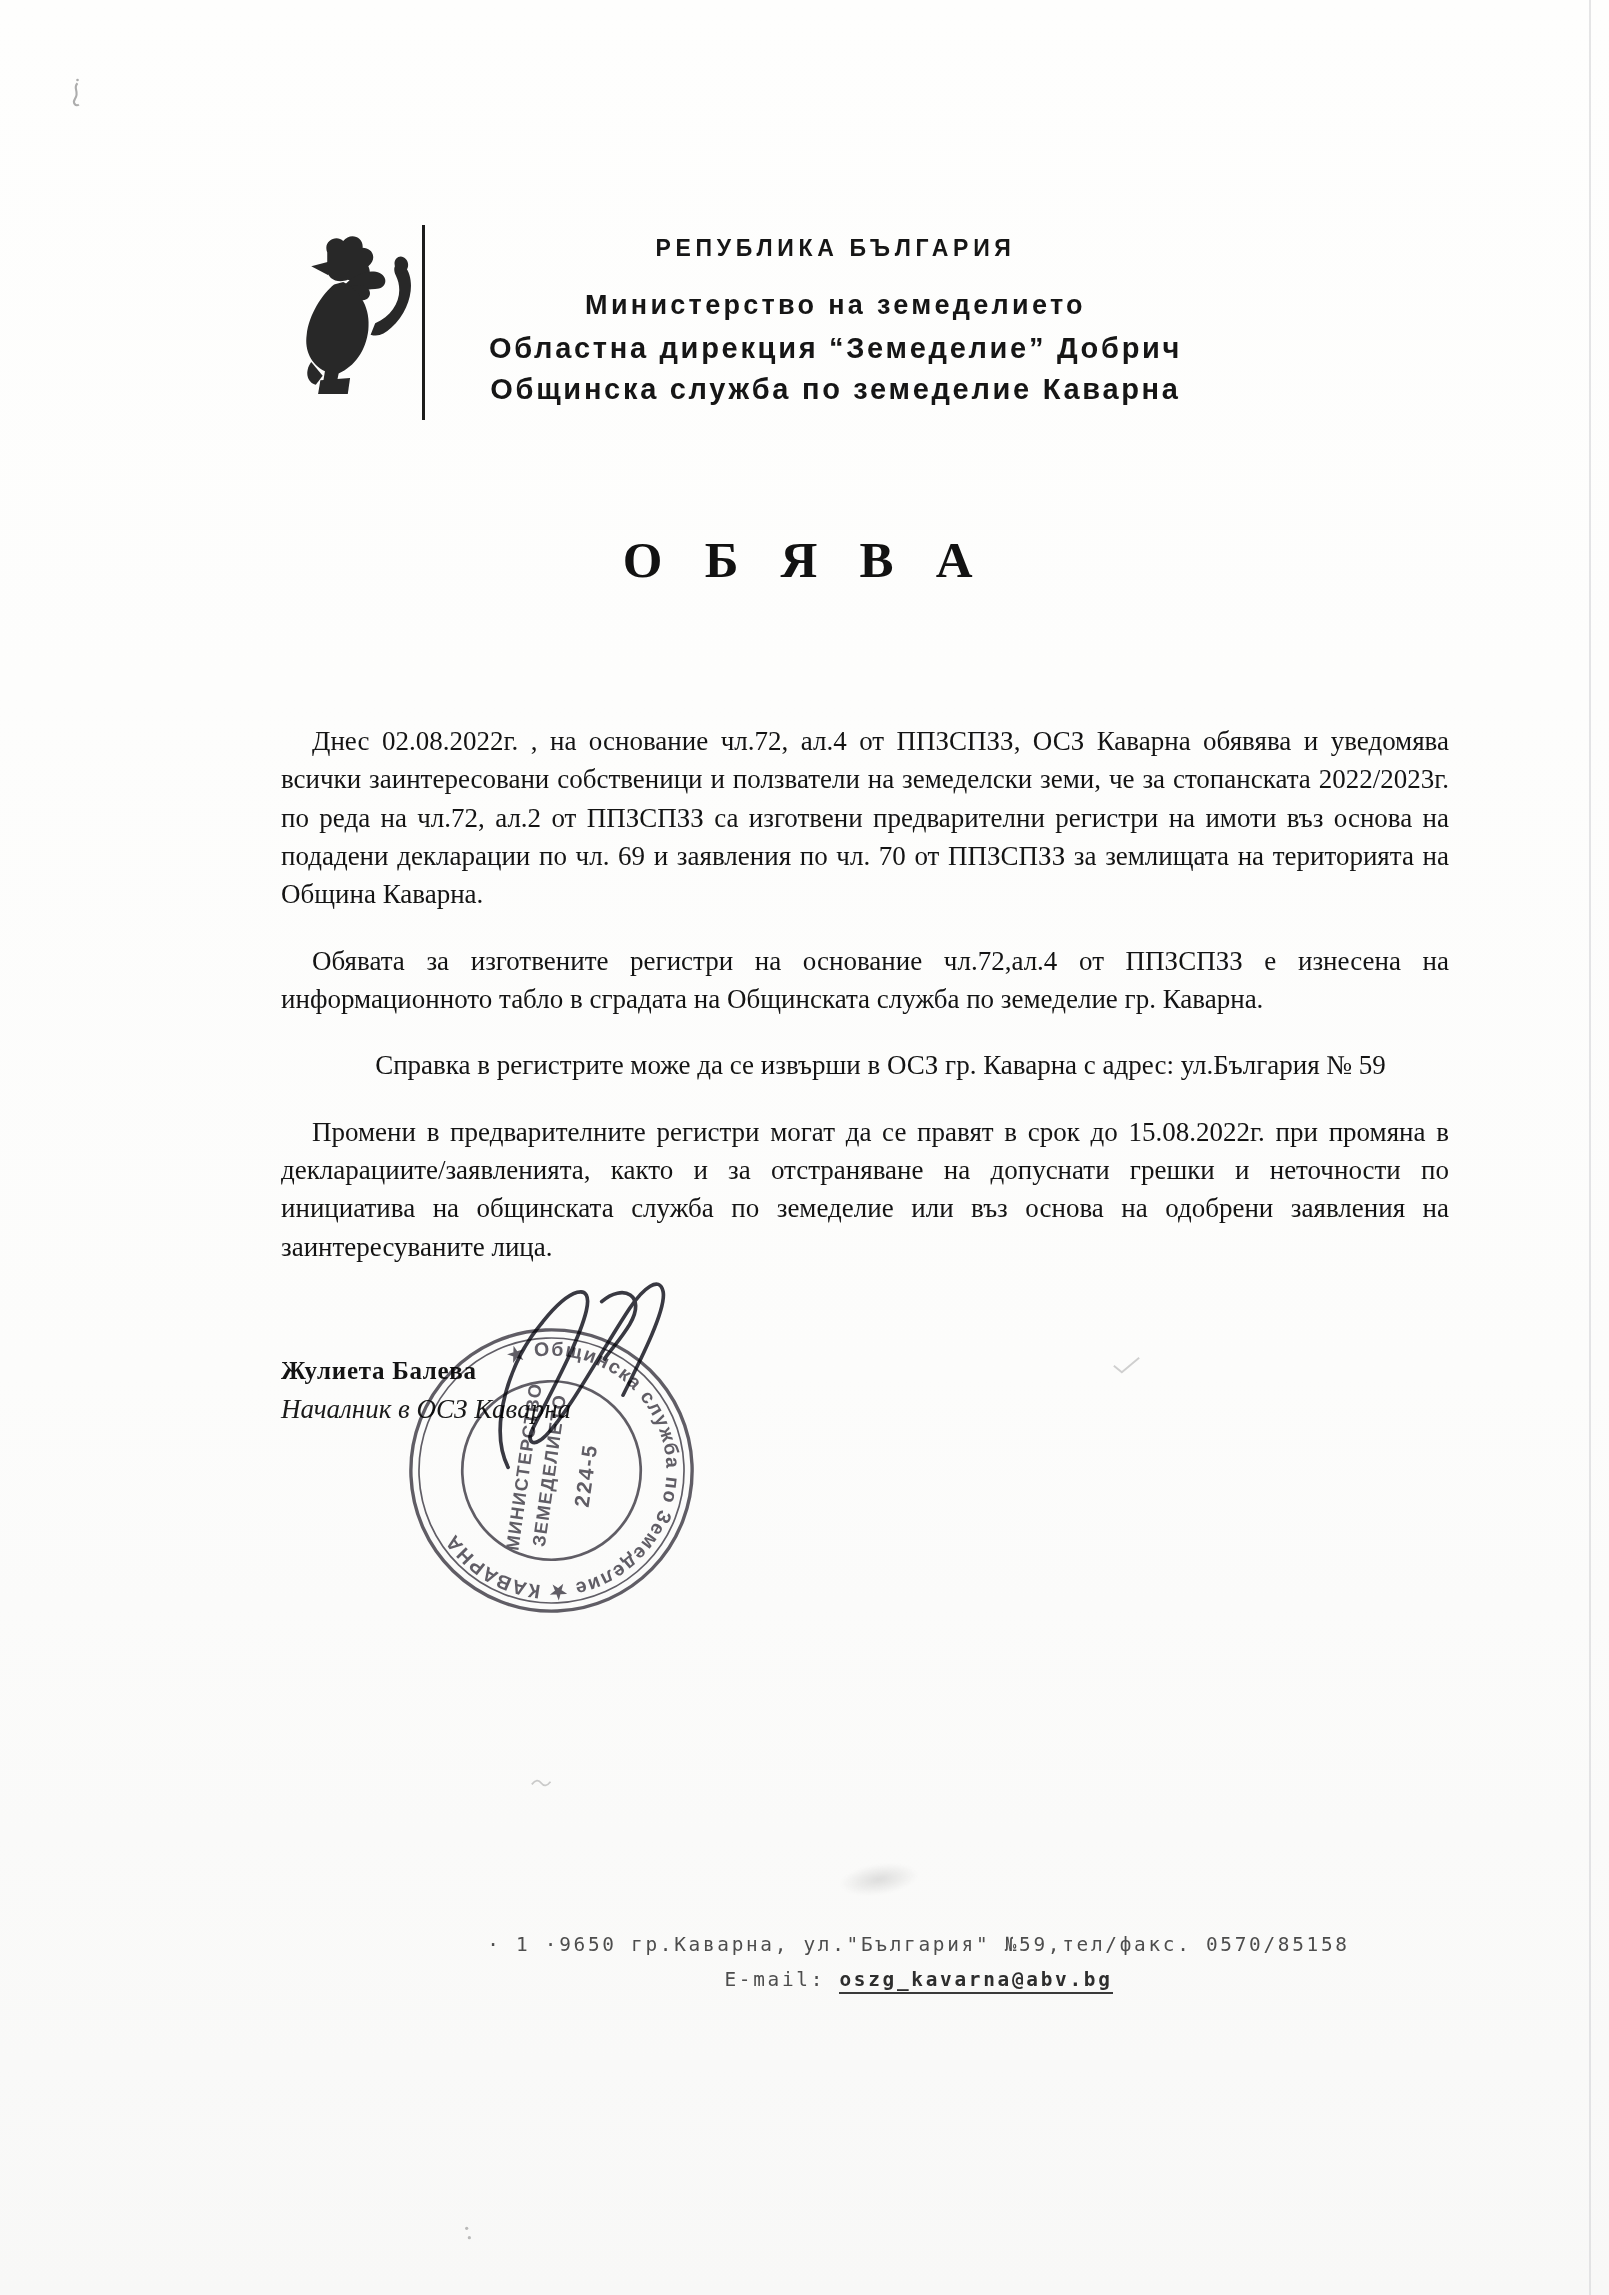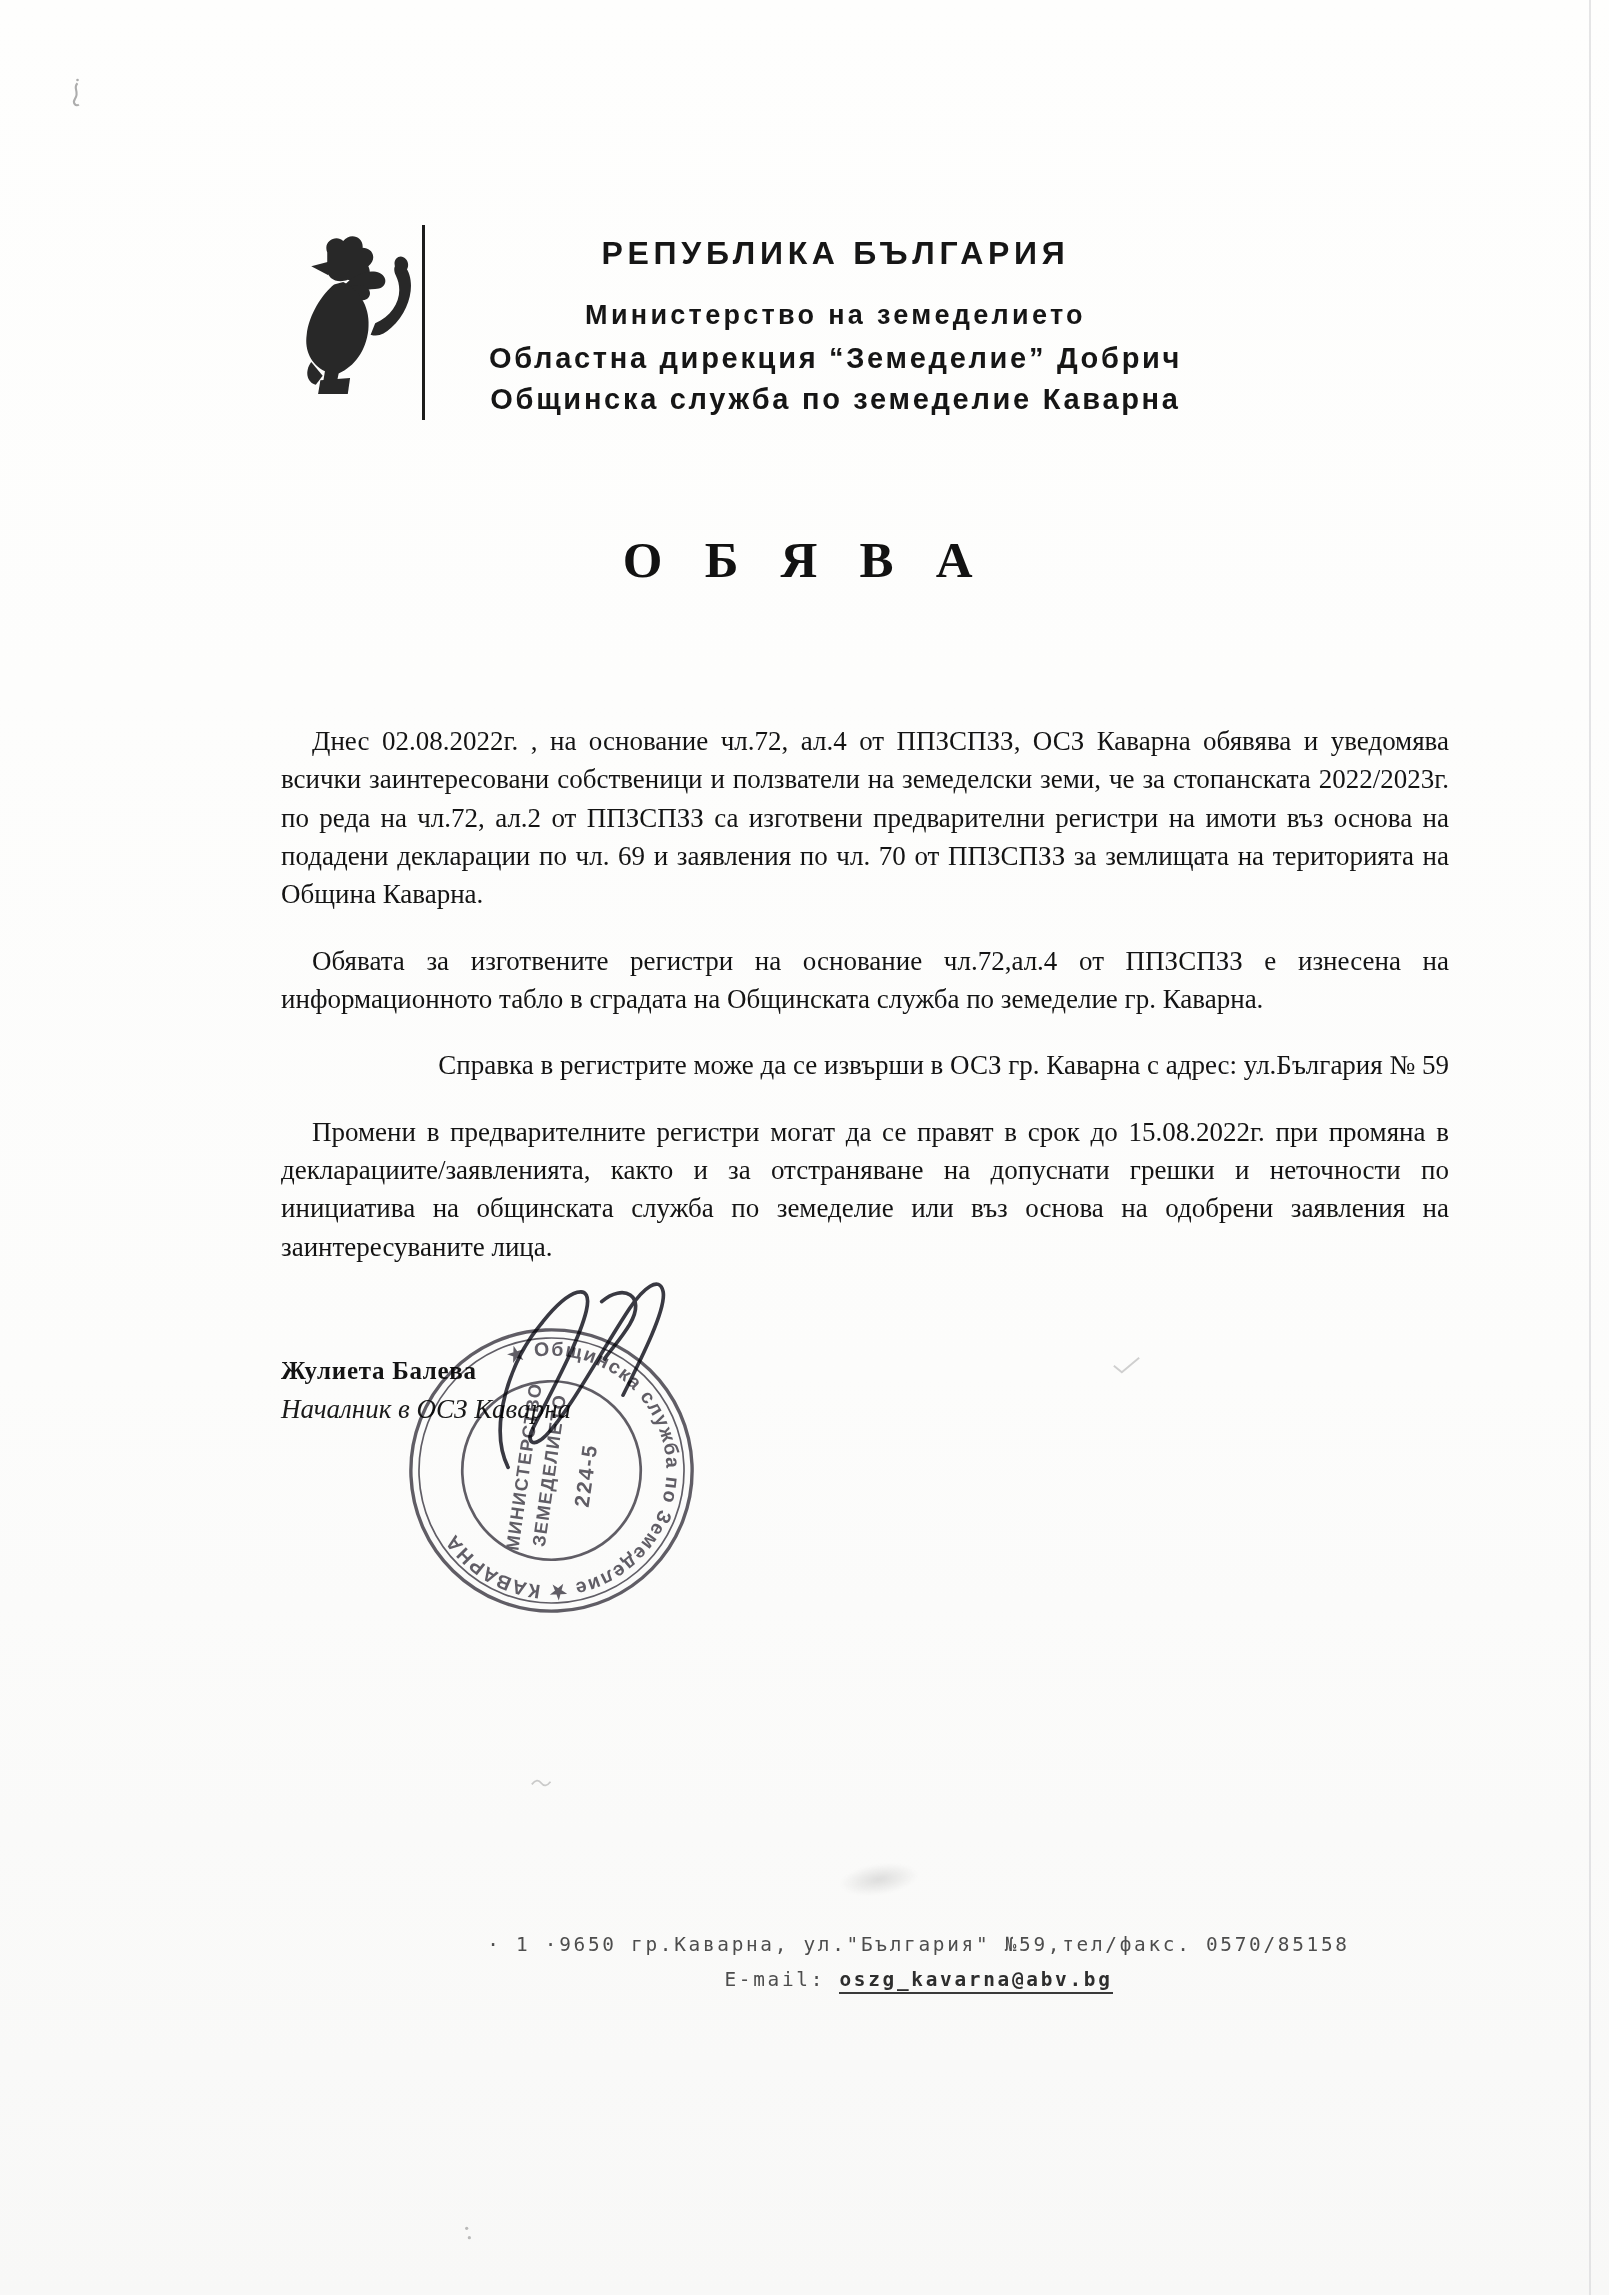--- a/index.html
+++ b/index.html
@@ -33,41 +33,41 @@
   .header-divider {
     position: absolute; left: 422px; top: 225px; width: 2.7px; height: 195px;
     background: #1c1c1c;
   }
   .header-text {
     position: absolute; left: 294px; top: 235px; width: 1083px;
     text-align: center;
     font-family: "Liberation Sans", sans-serif;
     font-weight: bold; color: #161616;
   }
-  .hl1 { font-size: 32px; letter-spacing: 4.7px; margin-bottom: 21px; }
+  .hl1 { font-size: 23px; letter-spacing: 4.7px; margin-bottom: 21px; }
   .hl2 { font-size: 27px; letter-spacing: 3.3px; margin-bottom: 10.7px; margin-top: 28px; }
   .hl3 { font-size: 29px; letter-spacing: 2.7px; margin-bottom: 8px; }
   .hl4 { font-size: 29px; letter-spacing: 2.7px; }
 
   
   .doc-title {
     position: absolute; left: 0; top: 531px; width: 100%;
     text-align: center;
     font-family: "Liberation Serif", serif;
     font-weight: bold; font-size: 51px; letter-spacing: 14.7px;
     color: #121212;
   }
 
   
   .body-text {
     position: absolute; left: 281px; top: 722px; width: 1168px;
     font-size: 27px; line-height: 1.42; color: #141414;
   }
   .body-text p { margin: 0 0 28px 0; text-indent: 31px; text-align: justify; }
-  .body-text p.single { text-align: right; }
+  .body-text p.single { text-align: center; }
   .b { font-weight: normal; }
 
   
   .sig-block { position: absolute; left: 281px; top: 1357px; z-index: 2; }
   .sig-name { font-weight: bold; font-size: 25px; letter-spacing: 0.7px; color: #141414; }
   .sig-role { font-style: italic; font-size: 27px; margin-top: 9.4px; color: #1a1a1a; }
 
   
   .stamp {
     position: absolute; left: 396px; top: 1315px; width: 311px; height: 311px;

